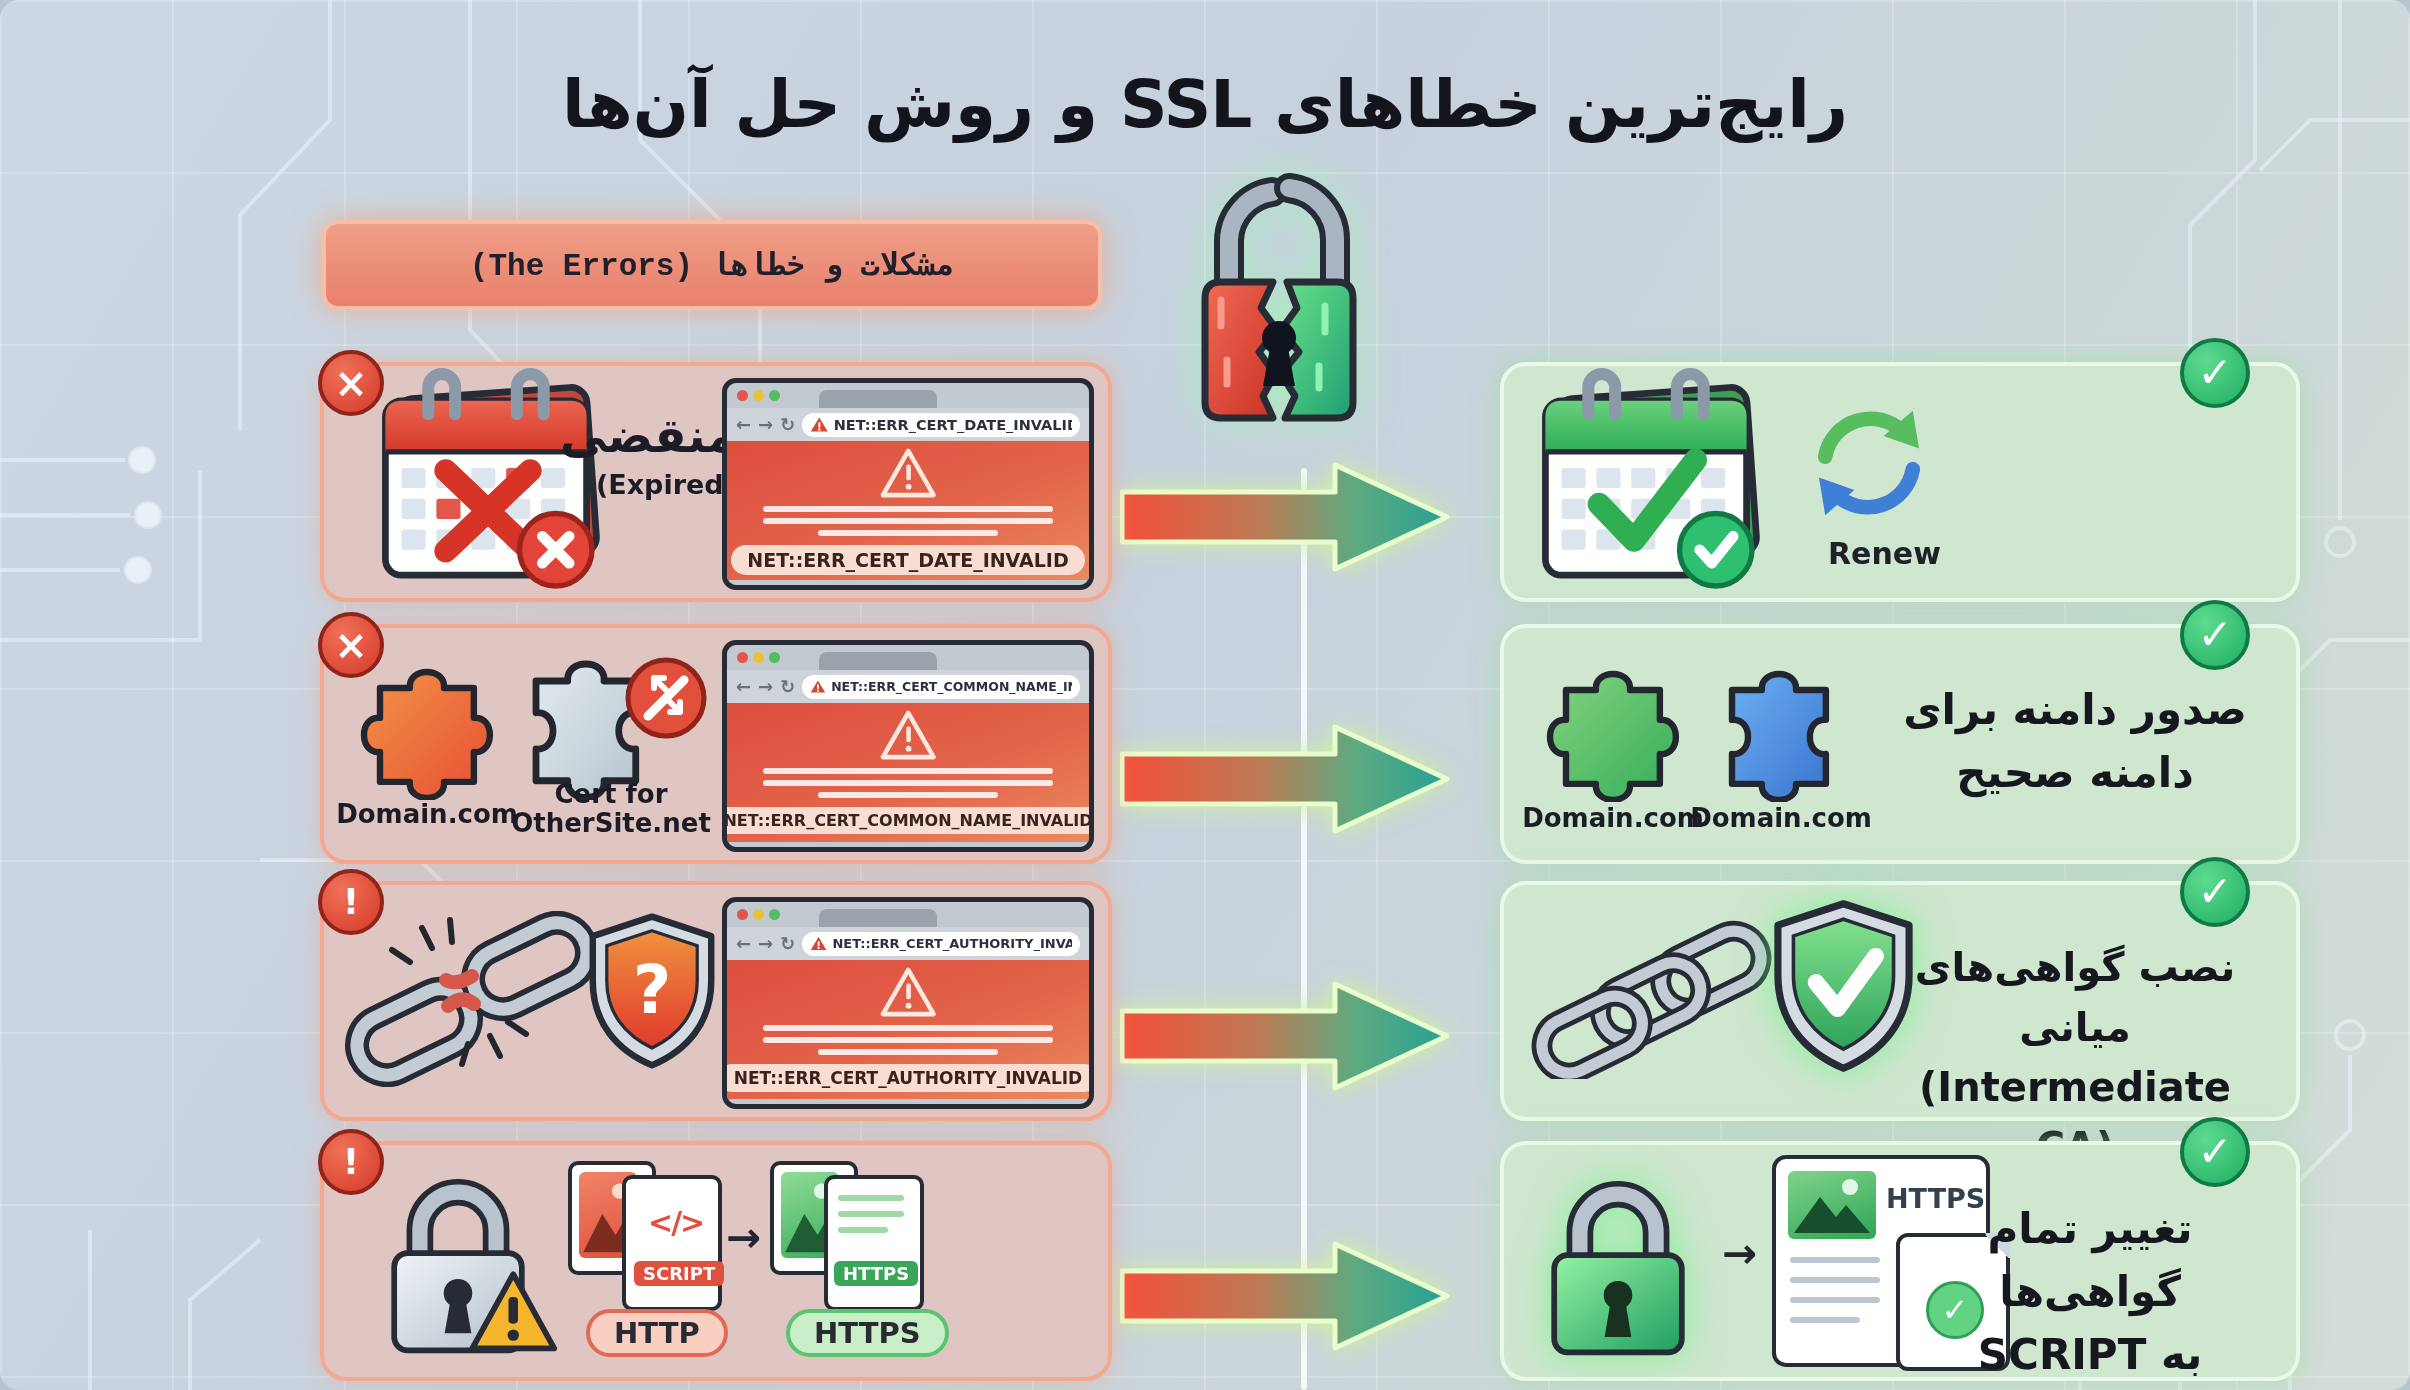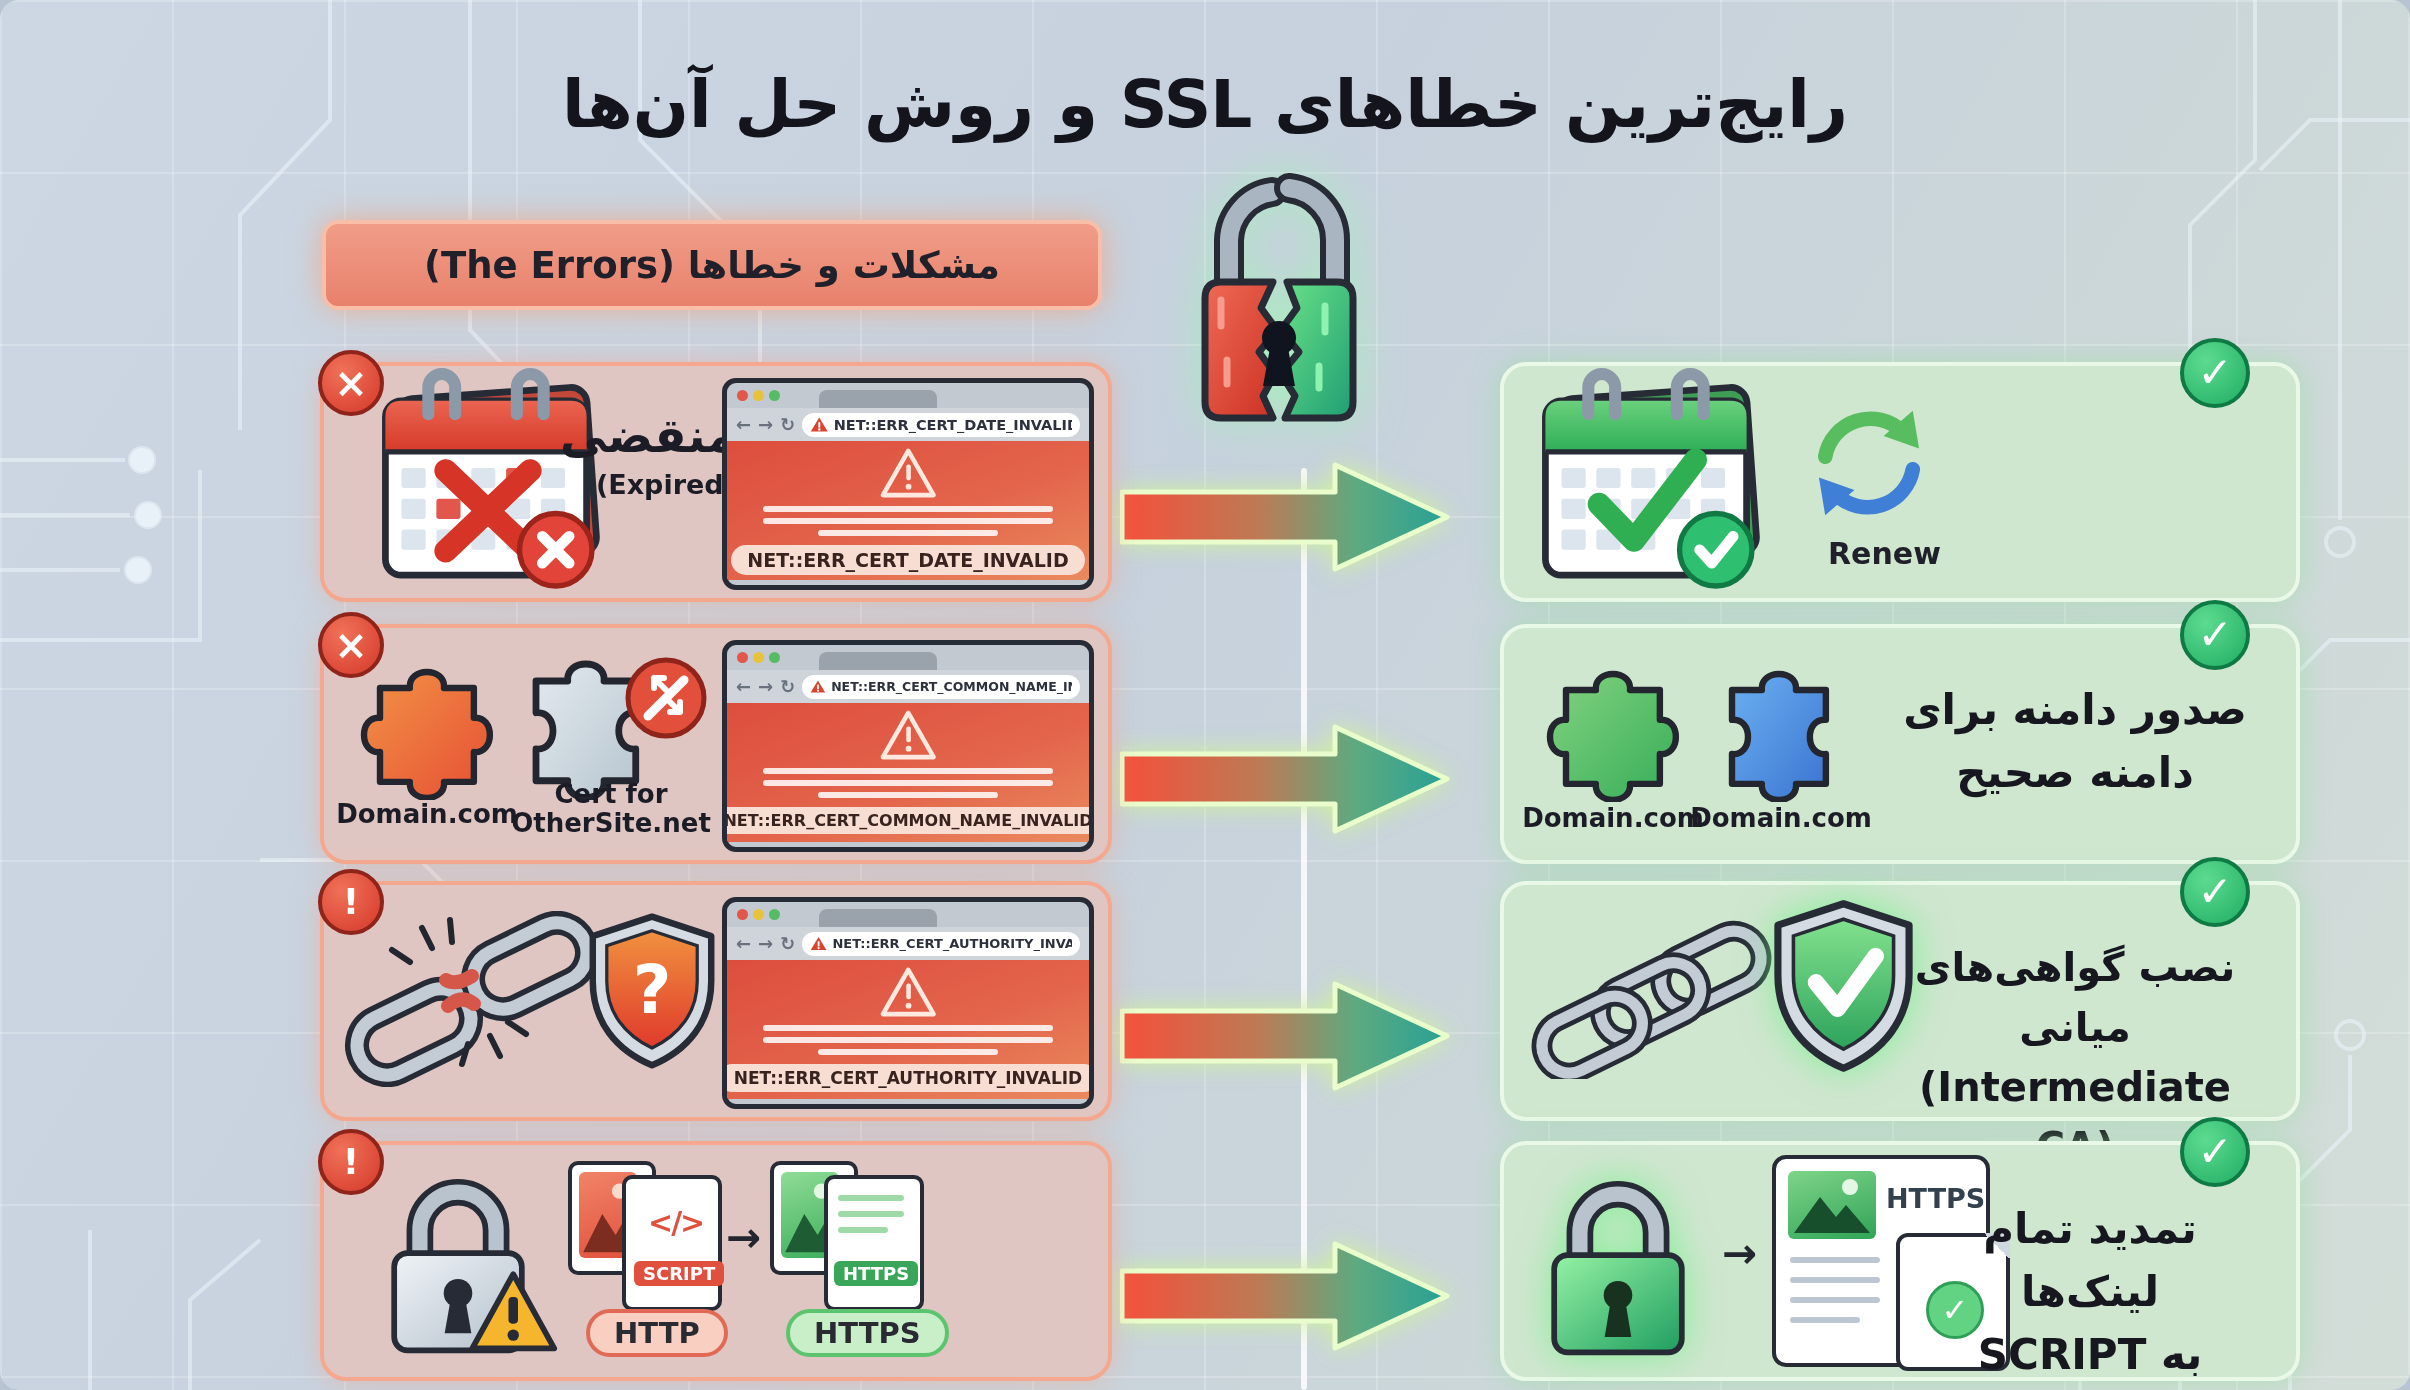--- a/index.html
+++ b/index.html
@@ -19,22 +19,22 @@
   .center-lock{position:absolute;left:1168px;top:140px;width:222px;height:300px;
     filter:drop-shadow(0 0 22px rgba(150,255,170,.55));}
   .divider{position:absolute;left:1301px;top:468px;width:6px;height:922px;
     background:rgba(255,255,255,.82);border-radius:3px;}
   svg.flow{position:absolute;left:1120px;width:330px;height:110px;
     filter:drop-shadow(0 0 12px rgba(205,245,150,.9));}
   .fa1{top:462px}.fa2{top:724px}.fa3{top:981px}.fa4{top:1241px}
 
   
   .banner{position:absolute;top:220px;height:82px;border-radius:16px;display:flex;
-    align-items:center;justify-content:center;font-size:37px;font-weight:bold;
-    color:#20202b;direction:rtl;}
+    align-items:center;justify-content:center;font-size:31px;font-weight:bold;
+    color:#20202b;direction:rtl;font-family:Liberation Mono, monospace;}
   .banner.err{left:322px;width:772px;background:linear-gradient(180deg,#f09d87,#e8816c);
     border:4px solid #f9bea7;box-shadow:0 0 30px rgba(244,160,120,.7);}
   .banner.sol{left:1508px;width:748px;background:linear-gradient(180deg,#97d7a2,#72c584);
     border:4px solid #c9efcc;box-shadow:0 0 30px rgba(140,220,150,.75);}
 
   
   .panel{position:absolute;height:232px;border-radius:26px;}
   .panel.err{left:320px;width:784px;background:#e0c6c2;border:4px solid #f3a88f;
     box-shadow:0 0 26px rgba(243,168,143,.55);}
   .panel.sol{left:1500px;width:792px;background:#cfe6cf;border:4px solid #e9f8e7;
@@ -554,18 +554,18 @@
       <i class="dln" style="left:14px;top:98px;width:90px"></i>
       <i class="dln" style="left:14px;top:118px;width:90px"></i>
       <i class="dln" style="left:14px;top:138px;width:90px"></i>
       <i class="dln" style="left:14px;top:158px;width:70px"></i>
     </div>
     <div class="doc" style="left:392px;top:88px;width:106px;height:130px;border-radius:12px">
       <span class="fold"></span>
       <span class="ck" style="left:26px;top:44px">✓</span>
     </div>
     <div class="sol-text" style="top:52px;width:360px">
-      <div>تمدید تمام لینک‌ها</div>
+      <div>تغییر تمام گواهی‌ها</div>
       <div>به SCRIPT</div>
     </div>
   </section>
 
 </div>
 
 </body></html>

